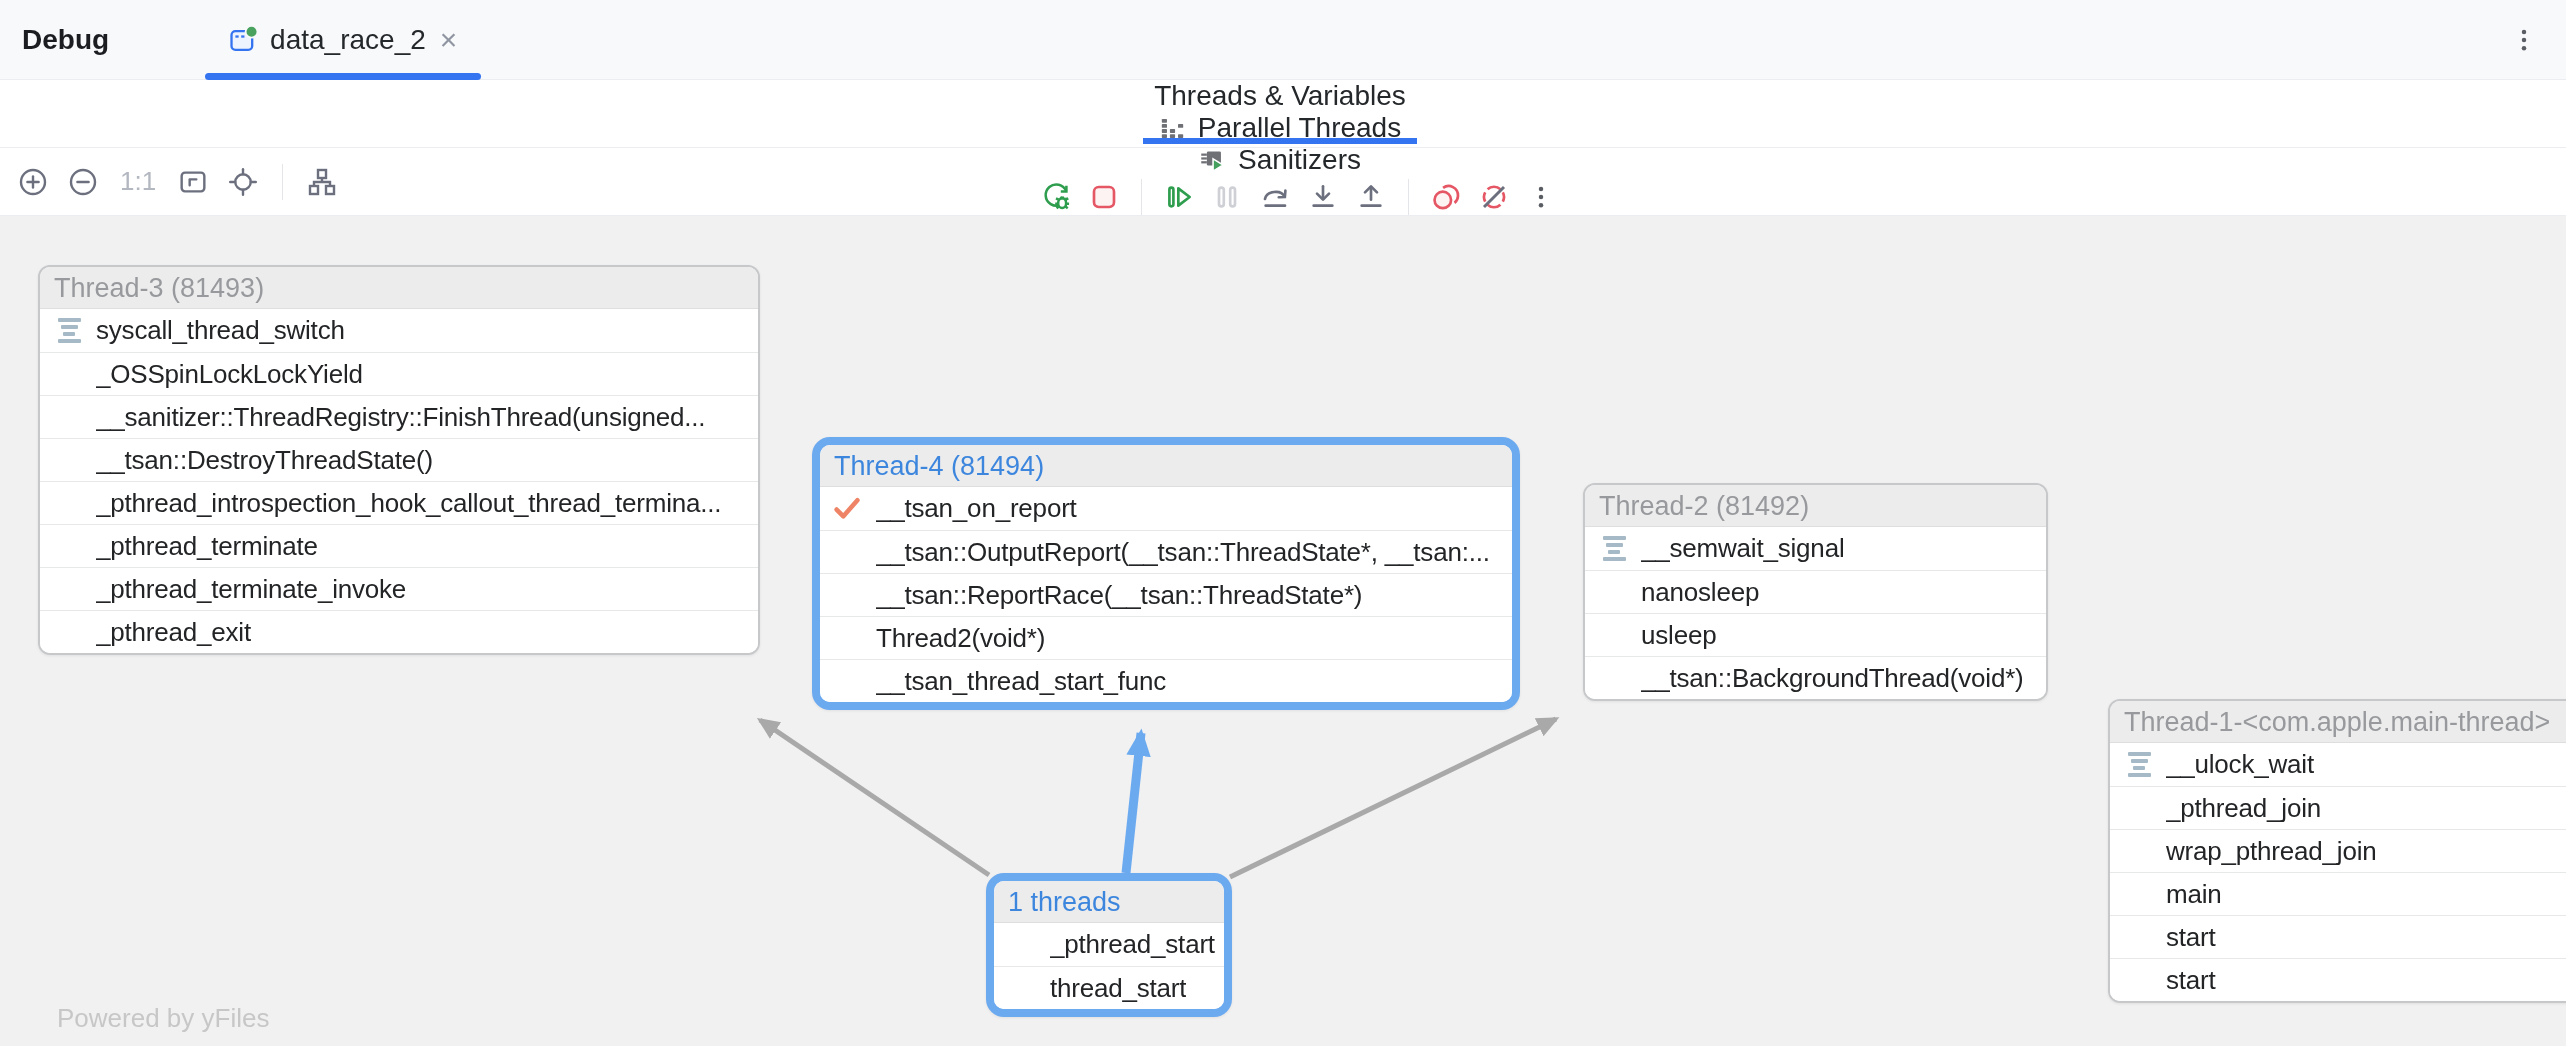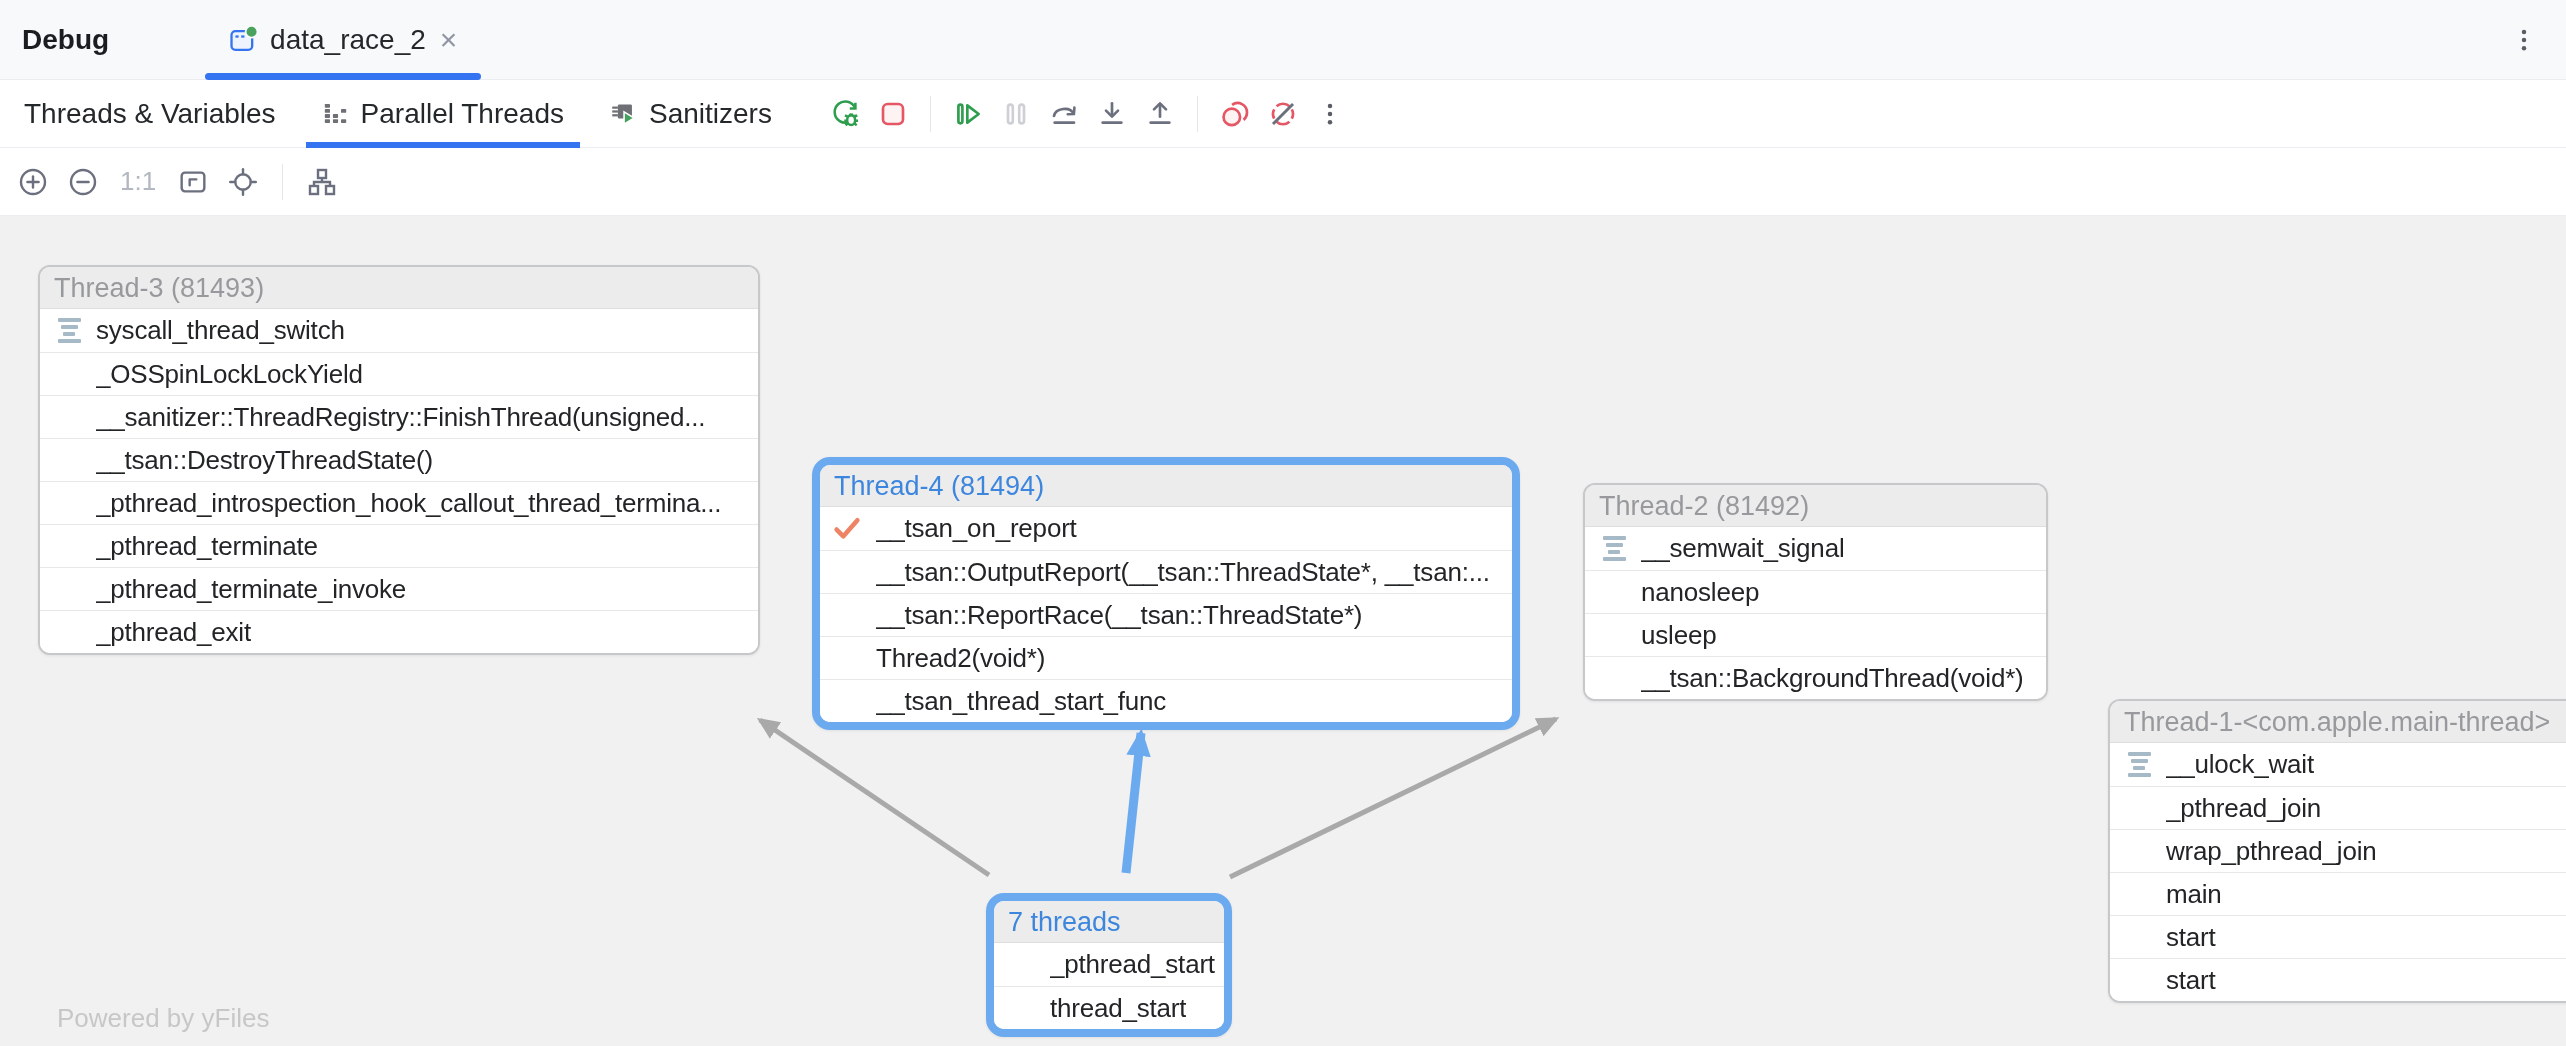--- a/index.html
+++ b/index.html
@@ -13,41 +13,41 @@
   .session-tab { position: relative; height: 80px; display: inline-flex; align-items: center;
                  gap: 12px; padding: 0 22px; cursor: pointer; }
   .session-tab .underline { position: absolute; left: 0; right: 0; bottom: 0; height: 7px;
                  background: #3574f0; border-radius: 4px; }
   .tab-label { font-size: 28px; color: #25282b; }
   .tab-close { font-size: 30px; color: #9096a1; line-height: 1; padding: 0 2px; }
   .header-more { position: absolute; right: 22px; top: 20px; }
 
   
   .tabs-row { height: 68px; background: #fff; border-bottom: 1px solid #ebedf0;
-              display: flex; align-items: center; padding-left: 8px; }
+              display: flex; align-items: center; padding-left: 8px; flex-direction: column; }
   .view-tab { position: relative; height: 68px; display: inline-flex; align-items: center; gap: 12px;
               padding: 0 16px; margin-right: 14px; font-size: 28px; color: #25282b; cursor: pointer; }
   .view-tab .underline { position: absolute; left: 0; right: 0; bottom: 0; height: 6px; background: #3574f0; }
   .actions { display: flex; align-items: center; gap: 6px; margin-left: 22px; }
   .icon-btn { background: none; border: none; padding: 5px; border-radius: 6px; cursor: pointer;
               display: inline-flex; justify-content: center; }
   .vsep { width: 1px; height: 36px; background: #e3e5e8; margin: 0 10px; }
 
   
   .graph-toolbar { height: 68px; background: #fff; border-bottom: 1px solid #ebedf0;
                    display: flex; align-items: center; padding-left: 12px; gap: 8px; }
   .actual-size { font-size: 26px; color: #b3b7c0; padding: 0 8px; }
 
   
   .graph { position: relative; width: 2566px; height: 830px; background: #f1f1f2; overflow: hidden; }
   .edges { position: absolute; left: 0; top: 0; }
 
   .thread-box { position: absolute; background: #fff; border: 2px solid #c7c8ca; border-radius: 12px;
                 overflow: hidden; box-shadow: 0 1px 3px rgba(0,0,0,0.07); cursor: pointer; }
-  .thread-box.selected { border: 8px solid #6caaf0; border-radius: 18px; margin-top: 20px; }
+  .thread-box.selected { border: 8px solid #6caaf0; border-radius: 18px; }
   .box-title { height: 42px; line-height: 42px; background: #ececed; color: #97999c;
                font-size: 27px; padding: 0 14px; white-space: nowrap; overflow: hidden;
                border-bottom: 1px solid #dedede; }
   .thread-box.selected .box-title { color: #3d86de; }
   .frame { height: 43px; display: flex; align-items: center; background: #fff; }
   .frame + .frame { border-top: 1px solid #e7e8e8; }
   .gutter { width: 56px; flex: 0 0 56px; display: flex; align-items: center; padding-left: 12px; }
   .frame-text { font-size: 26px; color: #222426; letter-spacing: -0.2px;
                 white-space: nowrap; overflow: hidden; }
   .bars { display: inline-flex; flex-direction: column; gap: 3px; width: 34px; align-items: center; }
@@ -373,21 +373,21 @@
             <span class="gutter"></span>
             <span class="frame-text">start</span>
           </div>
           <div class="frame">
             <span class="gutter"></span>
             <span class="frame-text">start</span>
           </div>
         </div>
   </div>
       <div class="thread-box selected" style="left: 986px; top: 657px; width: 246px;">
-    <div class="box-title">7 threads</div>
+    <div class="box-title">1 threads</div>
     <div class="box-body">
           <div class="frame">
             <span class="gutter"></span>
             <span class="frame-text">_pthread_start</span>
           </div>
           <div class="frame">
             <span class="gutter"></span>
             <span class="frame-text">thread_start</span>
           </div>
         </div>

